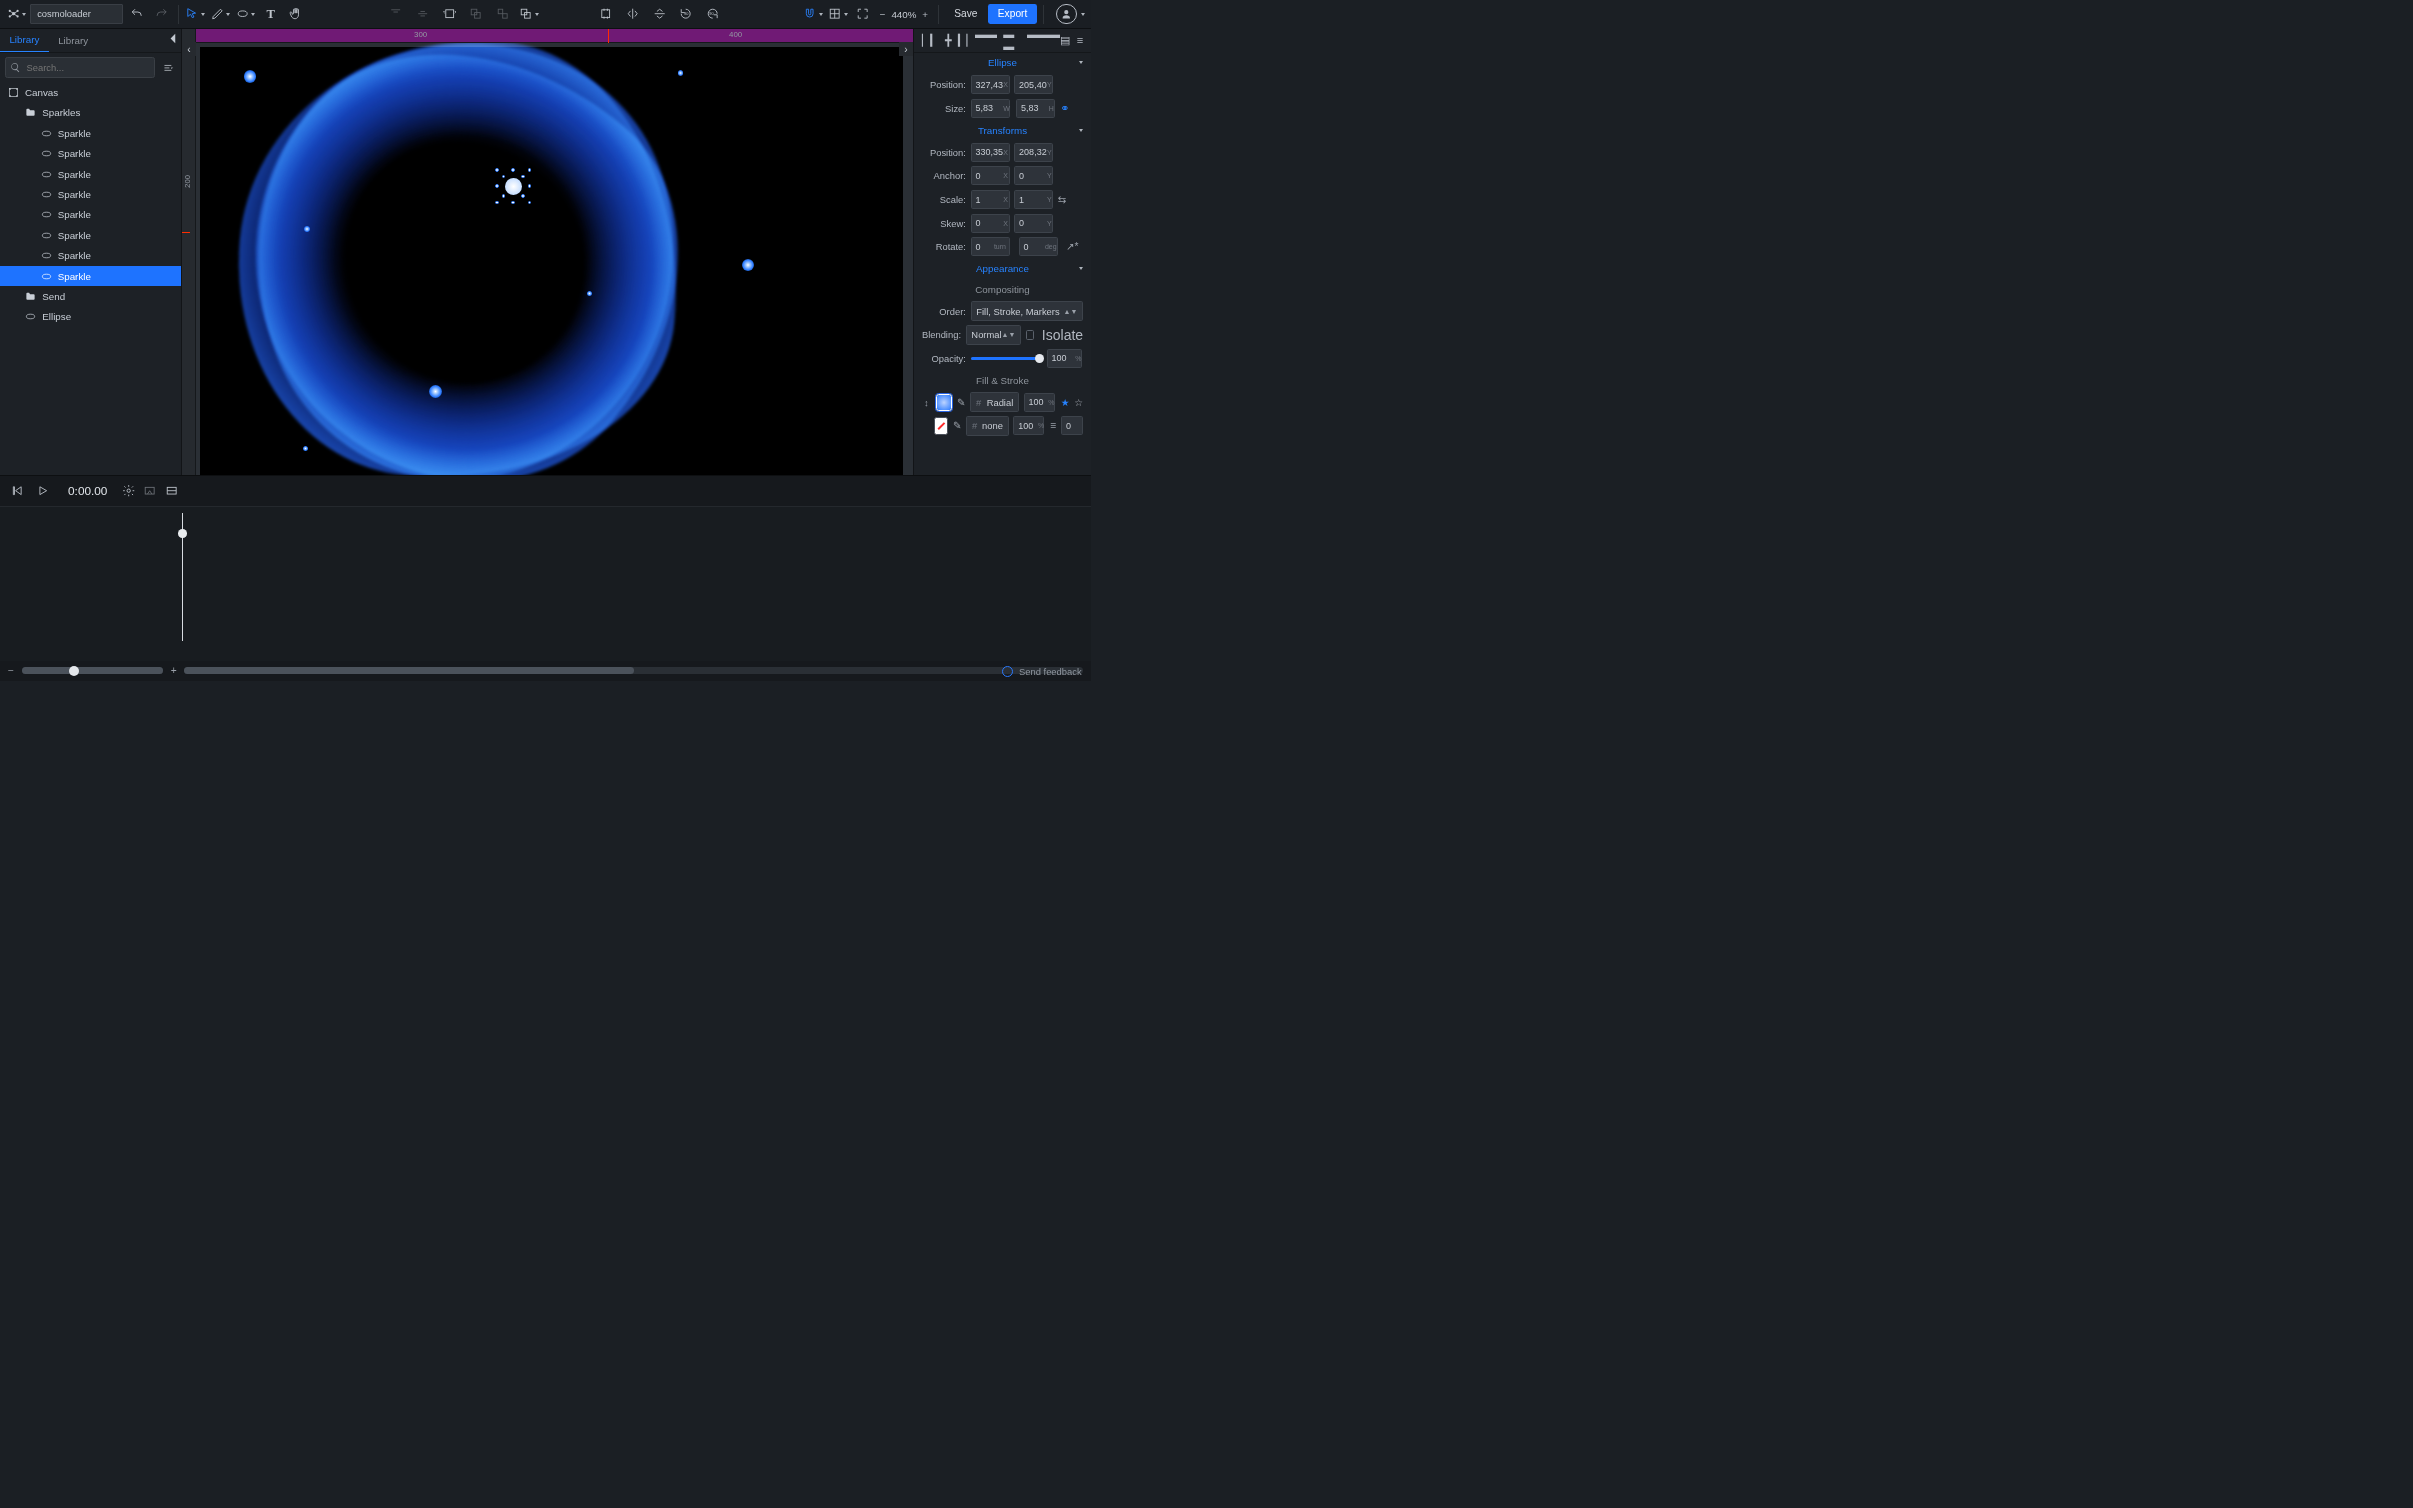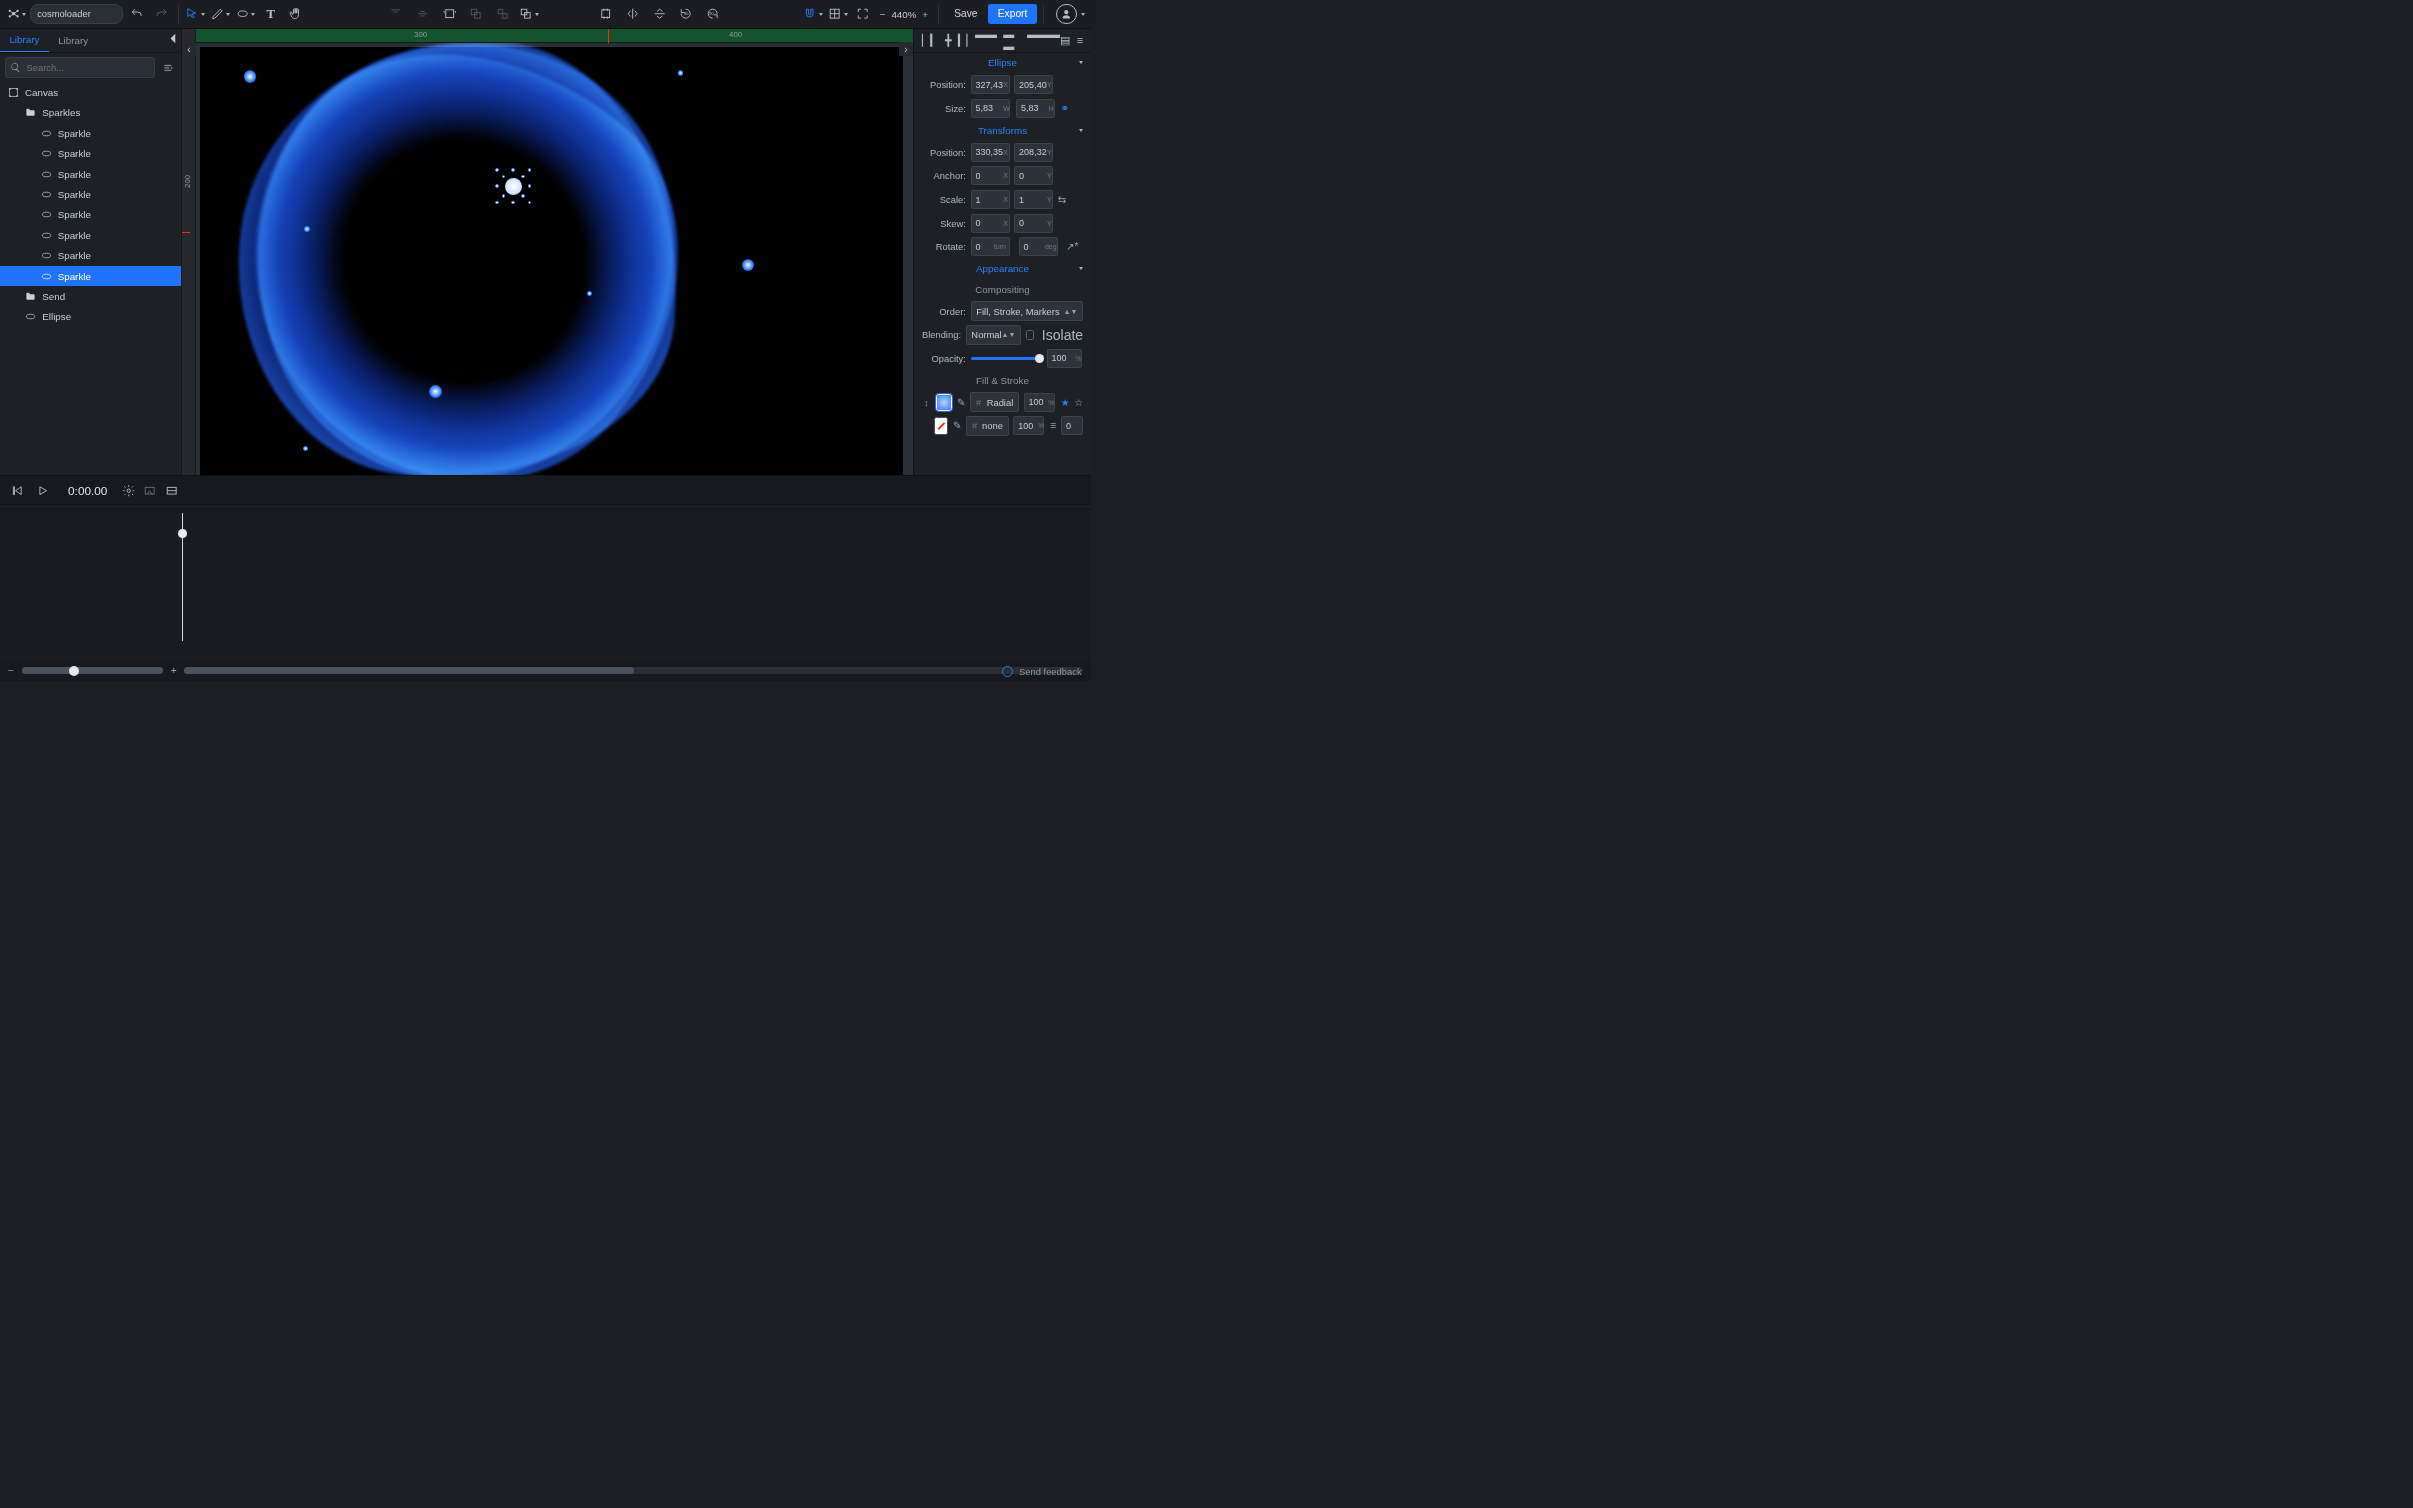--- a/index.html
+++ b/index.html
@@ -14,21 +14,21 @@
     --accent-bright:#2783ff;
     --border:#34383e;
   }
   *{box-sizing:border-box;font-family:-apple-system,Segoe UI,Helvetica,Arial,sans-serif;}
   body{margin:0;background:var(--bg0);color:var(--text);font-size:9.8px;overflow:hidden;width:1091px;height:681px;position:relative;}
   
   .topbar{height:29px;background:#1a1e23;display:flex;align-items:center;border-bottom:0.8px solid #0d0f12;}
   .tb-seg{display:flex;align-items:center;gap:1.6px;height:100%;}
   .tb-btn{display:flex;align-items:center;justify-content:center;width:23.6px;height:23.6px;color:#bfc5cc;cursor:pointer;border-radius:2.4px;}
   .tb-sep{width:0.8px;height:19px;background:#2e3338;margin:0 4.7px;}
-  .doc-input{background:var(--bg2);border:0.8px solid #393e45;color:var(--text);height:20.4px;width:93px;border-radius:8px;padding:0 6.3px;font-size:9.4px;}
+  .doc-input{background:var(--bg2);border:0.8px solid #393e45;color:var(--text);height:20.4px;width:93px;border-radius:1px;padding:0 6.3px;font-size:9.4px;}
   .zoom-box{display:flex;align-items:center;gap:2.4px;color:var(--text);font-size:9.8px;}
   .zoom-box .pm{width:12.6px;text-align:center;color:#b8bec6;cursor:pointer;}
   .btn-std{height:20.4px;padding:0 9.4px;display:flex;align-items:center;border-radius:2.4px;font-size:10.2px;cursor:pointer;}
   .btn-export{background:var(--accent);color:#fff;}
   .btn-save{color:#d6dae0;}
   .avatar{width:20.4px;height:20.4px;border:1.2px solid #b6bcc5;border-radius:50%;display:flex;align-items:center;justify-content:center;margin-left:6.3px;}
   .avatar svg{width:12.6px;height:12.6px;fill:#b6bcc5;}
   .caret-down{width:0;height:0;border-left:2.4px solid transparent;border-right:2.4px solid transparent;border-top:3.1px solid #aeb4bc;margin-left:2.4px;}
   .glyph{font-size:12.6px;line-height:1;}
 
@@ -45,21 +45,21 @@
   .tree{flex:1;overflow:auto;padding-top:1.6px;}
   .tree-row{display:flex;align-items:center;height:20.4px;padding-left:6.3px;color:#c9cfd7;cursor:pointer;font-size:9.8px;}
   .tree-row.sel{background:var(--accent);color:#fff;}
   .tree-row .ico{width:14px;display:flex;justify-content:center;margin-right:4.7px;}
   .indent-1{padding-left:23.6px;}
   .indent-2{padding-left:39px;}
   .canvas-ico svg,.folder-ico svg,.ellipse-ico svg{width:11px;height:11px;fill:currentColor;}
 
   
   .canvas-area{position:absolute;top:29px;left:182px;right:178px;bottom:206px;background:#202429;}
-  .ruler-h{position:absolute;top:0;left:14px;right:0;height:14px;background:#14532d;border-bottom:0.8px solid #15181b;}
+  .ruler-h{position:absolute;top:0;left:14px;right:0;height:14px;background:#701a75;border-bottom:0.8px solid #15181b;}
   .ruler-v{position:absolute;top:14px;left:0;width:14px;bottom:0;background:#262a2f;border-right:0.8px solid #15181b;}
   .ruler-corner{position:absolute;top:0;left:0;width:14px;height:14px;background:#262a2f;border-right:0.8px solid #15181b;border-bottom:0.8px solid #15181b;}
   .ruler-label{position:absolute;font-size:7.9px;color:#949aa3;top:0.8px;}
   .ruler-label-v{position:absolute;font-size:7.9px;color:#949aa3;left:0.8px;transform:rotate(-90deg);transform-origin:left top;}
   .view{position:absolute;top:14px;left:14px;right:0;bottom:0;overflow:hidden;background:#2a2f35;}
   .artboard{position:absolute;top:3.9px;left:3.9px;width:703px;height:428px;background:#000;}
   .nav-arrow-l,.nav-arrow-r{position:absolute;top:0;width:14px;height:14px;display:flex;align-items:center;justify-content:center;color:#c8ced6;font-size:10.2px;cursor:pointer;background:#262a2f;}
   .nav-arrow-l{left:0;top:-2.4px;z-index:5;}
   .nav-arrow-r{right:-0.8px;top:-2.4px;z-index:5;}
   .playhead-marker{position:absolute;left:412px;top:0;width:0;height:14px;border-left:0.8px solid #ff2c00;}

